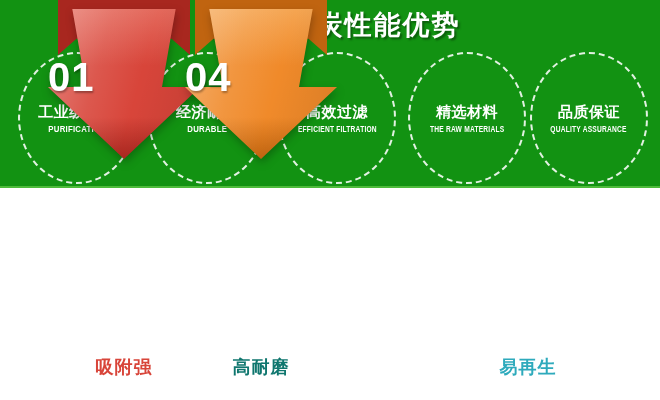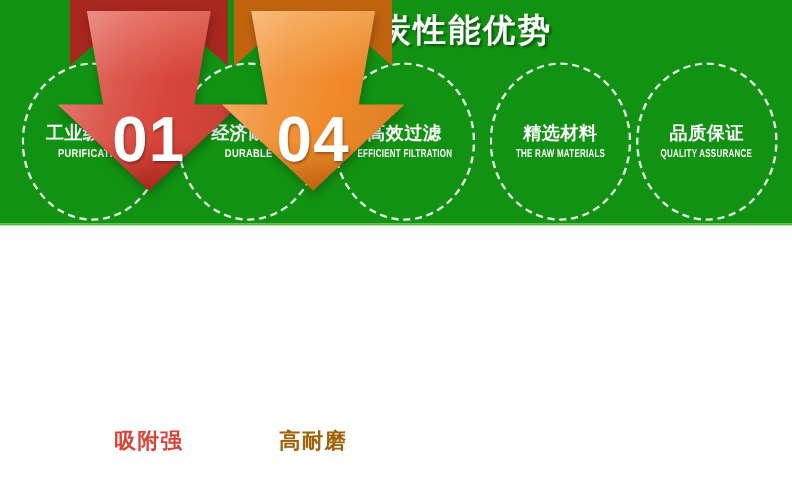--- a/index.html
+++ b/index.html
@@ -107,28 +107,27 @@
     clip-path:polygon(16% 0%,84% 0%,75% 52%,100% 52%,50% 100%,0% 52%,25% 52%);
   }
   .arrow-gloss{
     position:absolute;left:0;top:0;width:152px;height:150px;
     clip-path:polygon(16% 0%,84% 0%,75% 52%,100% 52%,50% 100%,0% 52%,25% 52%);
     background:linear-gradient(105deg,rgba(255,255,255,.34) 0%,rgba(255,255,255,.10) 34%,rgba(255,255,255,0) 58%,rgba(0,0,0,.10) 100%);
     pointer-events:none;
   }
   .arrow-num{
     position:absolute;left:0;top:46px;width:152px;
-    text-align:center;
-    color:#ffffff;
-    font-size:53px;
+    text-align:left;
+    color:#ffffff;
+    font-size:40px;
     font-weight:bold;
     line-height:44px;
     letter-spacing:1px;
     text-shadow:1px 2px 2px rgba(0,0,0,.30);
-    margin-top:40px;
   }
 
   
   .caption{
     position:absolute;top:352px;width:152px;
     text-align:center;
     font-size:18px;
     font-weight:bold;
     line-height:30px;
     letter-spacing:1px;
@@ -192,15 +191,16 @@
     <div class="arrow">
       <div class="arrow-shaft" style="background: linear-gradient(rgb(245, 165, 82) 0%, rgb(240, 138, 42) 38%, rgb(240, 138, 42) 72%, rgb(192, 100, 16) 100%);"></div>
       <div class="arrow-gloss"></div>
       <div class="arrow-num">04</div>
     </div>
   </div>
 
 
 
   <div class="caption c0" style="color: rgb(216, 69, 58);">吸附强</div>
-  <div class="caption c1" style="color: #a16207;">高耐磨</div>
+  <div class="caption c1" style="color: #0f766e;">高耐磨</div>
+  <div class="caption c3" style="color: rgb(46, 170, 188);">易再生</div>
 
 </div>
 
 </body></html>

